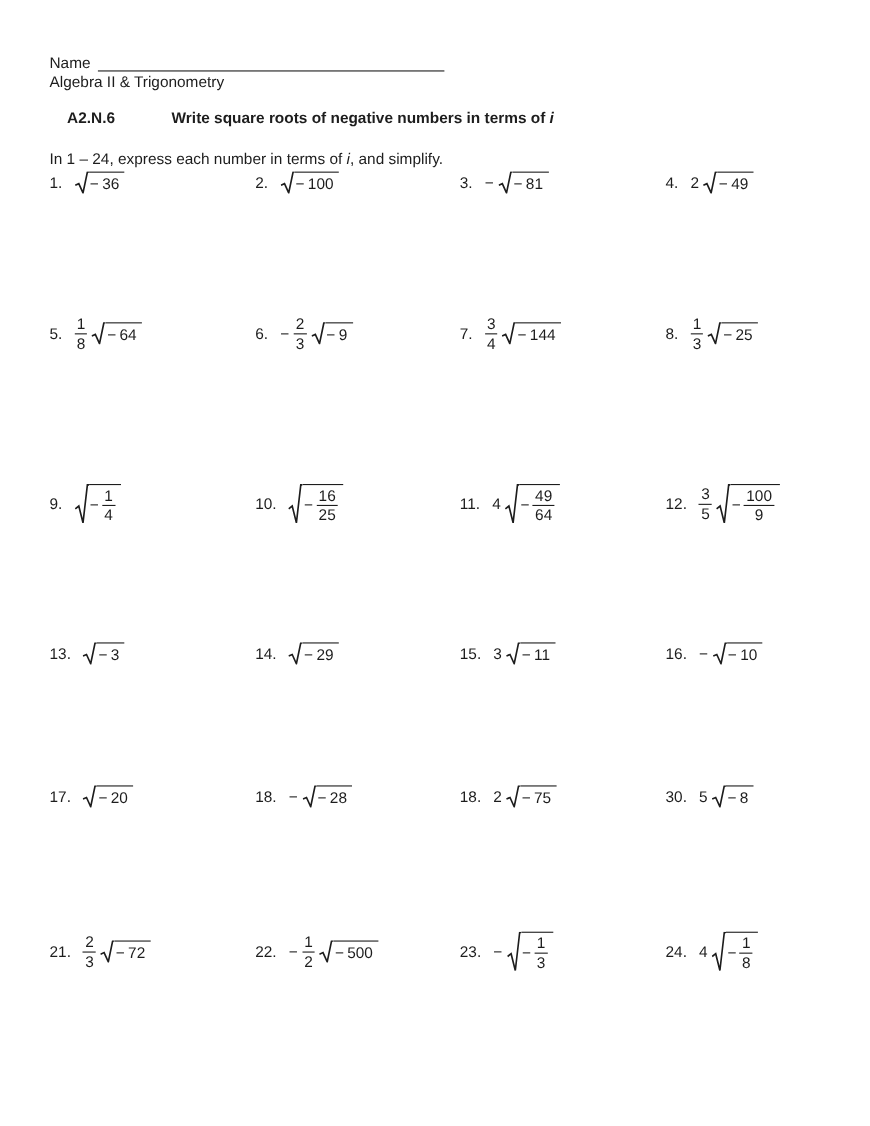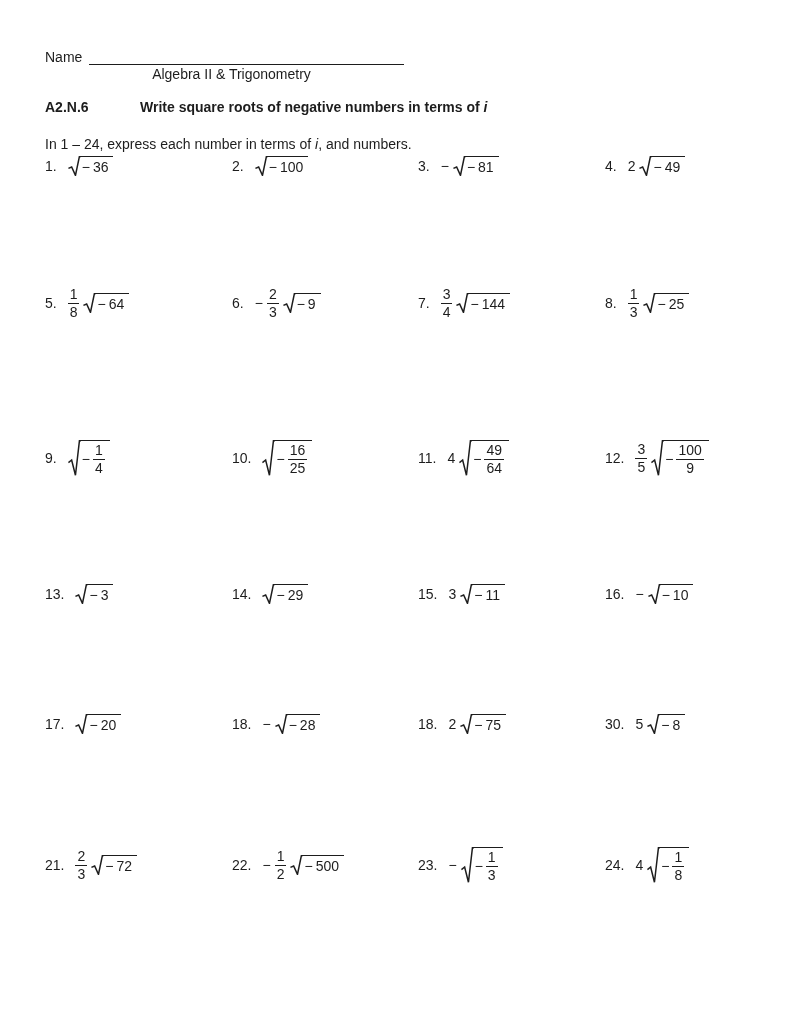--- a/index.html
+++ b/index.html
@@ -6,31 +6,31 @@
   html,body { background:#ffffff; }
   body {
     width:791px; height:1024px;
     font-family:"Liberation Sans", sans-serif;
     color:var(--ink, #1d1d1d);
   }
   .page { position:relative; width:791px; height:1024px; background:#fff; overflow:hidden; }
 
   
   .hdr { position:absolute; left:45px; top:46px; right:75px; display:flex; }
-  .hcol-l { width:373px; flex:none; display:flex; flex-direction:column;text-align:center; }
+  .hcol-l { width:373px; flex:none; display:flex; flex-direction:column; }
   .hcol-r { flex:1; display:flex; flex-direction:column; }
   .hline { display:flex; align-items:flex-end; height:19px; font-size:14px; }
   .lbl { flex:none; }
   .uline { flex:1; border-bottom:1.3px solid var(--ink,#1d1d1d); margin-left:7px; height:15px; }
   .hcol-l .uline { margin-right:14px; }
   .hline2 { height:19px; font-size:14px; margin-top:1px; }
 
   
   .standard { position:absolute; left:45px; top:99px; font-size:14px; font-weight:bold; display:flex; }
-  .code { width:95px; flex:none; }
+  .code { width:95px; flex:none;margin-left:16px; }
   .directions { position:absolute; left:45px; top:136px; font-size:14px; }
 
   
   .grid {
     position:absolute; left:45px; top:145px; width:701px;
     display:grid;
     grid-template-columns:187px 186px 187px 1fr;
     grid-template-rows:42px 232px 78px 194px 66px 216px;
     align-items:center; justify-items:start;
   }
@@ -70,21 +70,21 @@
     </div>
     <div class="hcol-r">
     </div>
   </div>
 
   <div class="standard">
     <span class="code">A2.N.6</span>
     <span class="stitle"><span>Write square roots of negative numbers in terms of </span><i>i</i></span>
   </div>
 
-  <div class="directions"><span>In 1 – 24, express each number in terms of </span><i>i</i><span>, and numbers.</span></div>
+  <div class="directions"><span>In 1 – 24, express each number in terms of </span><i>i</i><span>, and simplify.</span></div>
 
   <div class="grid">
       <div class="cell">
         <span class="plabel">1.</span>
         <span class="expr">
           <span class="sqrt">
             <span class="rsign">
               <svg viewBox="0 0 15 50" preserveAspectRatio="none">
                 <polyline points="0.5,31 4.2,27.5 8.6,48.5 13.2,1 15,1" fill="none" stroke="currentColor" stroke-width="1.5" vector-effect="non-scaling-stroke"></polyline>
               </svg>

